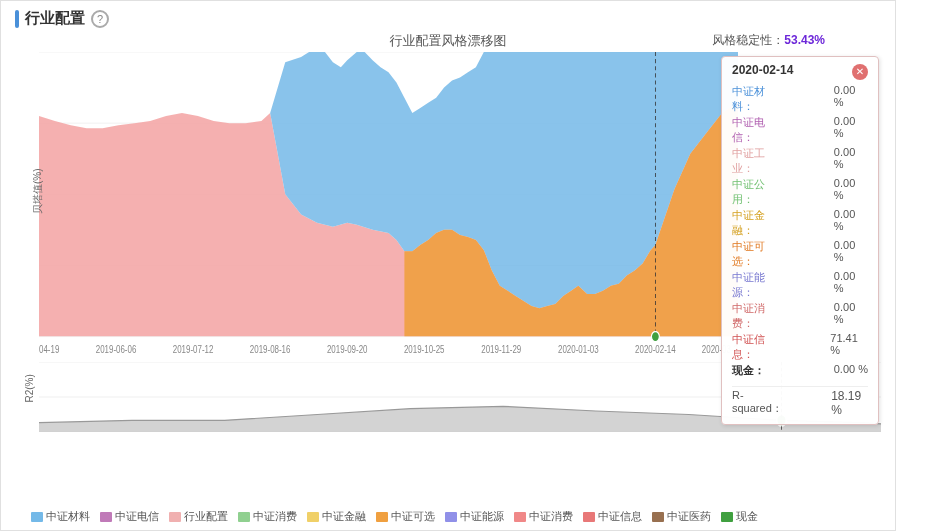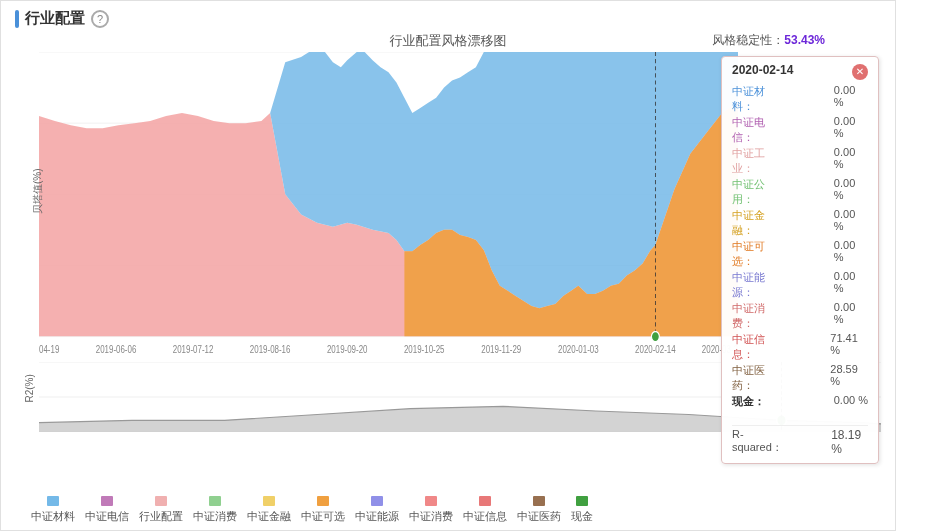--- a/index.html
+++ b/index.html
@@ -123,21 +123,20 @@
       align-items: center;
       padding: 4px 14px 6px 30px;
       gap: 4px 10px;
       font-size: 11px;
       color: #555;
     }
     .legend-item {
       display: flex;
       align-items: center;
       gap: 3px;
-      flex-direction: column;
     }
     .legend-dot {
       width: 12px;
       height: 10px;
       border-radius: 1px;
       flex-shrink: 0;
     }
   </style>
 </head>
 <body>
@@ -241,28 +240,24 @@
         </div>
         <div class="tooltip-row">
           <span style="color:#d06868;font-size:11px;">中证消费：</span>
           <span style="color:#555;font-size:11px;">0.00 %</span>
         </div>
         <div class="tooltip-row">
           <span style="color:#d05050;font-size:11px;">中证信息：</span>
           <span style="color:#555;font-size:11px;">71.41 %</span>
         </div>
         <div class="tooltip-row">
-          <span style="color:#806040;font-size:11px;">中证医药：</span>
-          <span style="color:#555;font-size:11px;">28.59 %</span>
-        </div>
-        <div class="tooltip-row">
           <span style="color:#333;font-size:11px;font-weight:bold;">现金：</span>
           <span style="color:#555;font-size:11px;">0.00 %</span>
         </div>
-        <div style="border-top:1px solid #eee;margin-top:16px;padding-top:2px;">
+        <div style="border-top:1px solid #eee;margin-top:8px;padding-top:2px;">
           <div class="tooltip-row">
             <span style="color:#555;font-size:11px;">R-squared：</span>
             <span style="color:#555;font-size:12px;">18.19 %</span>
           </div>
         </div>
       </div>
     </div>
 
     <div class="mini-chart-container" style="position:relative;margin-top:0;">
 

